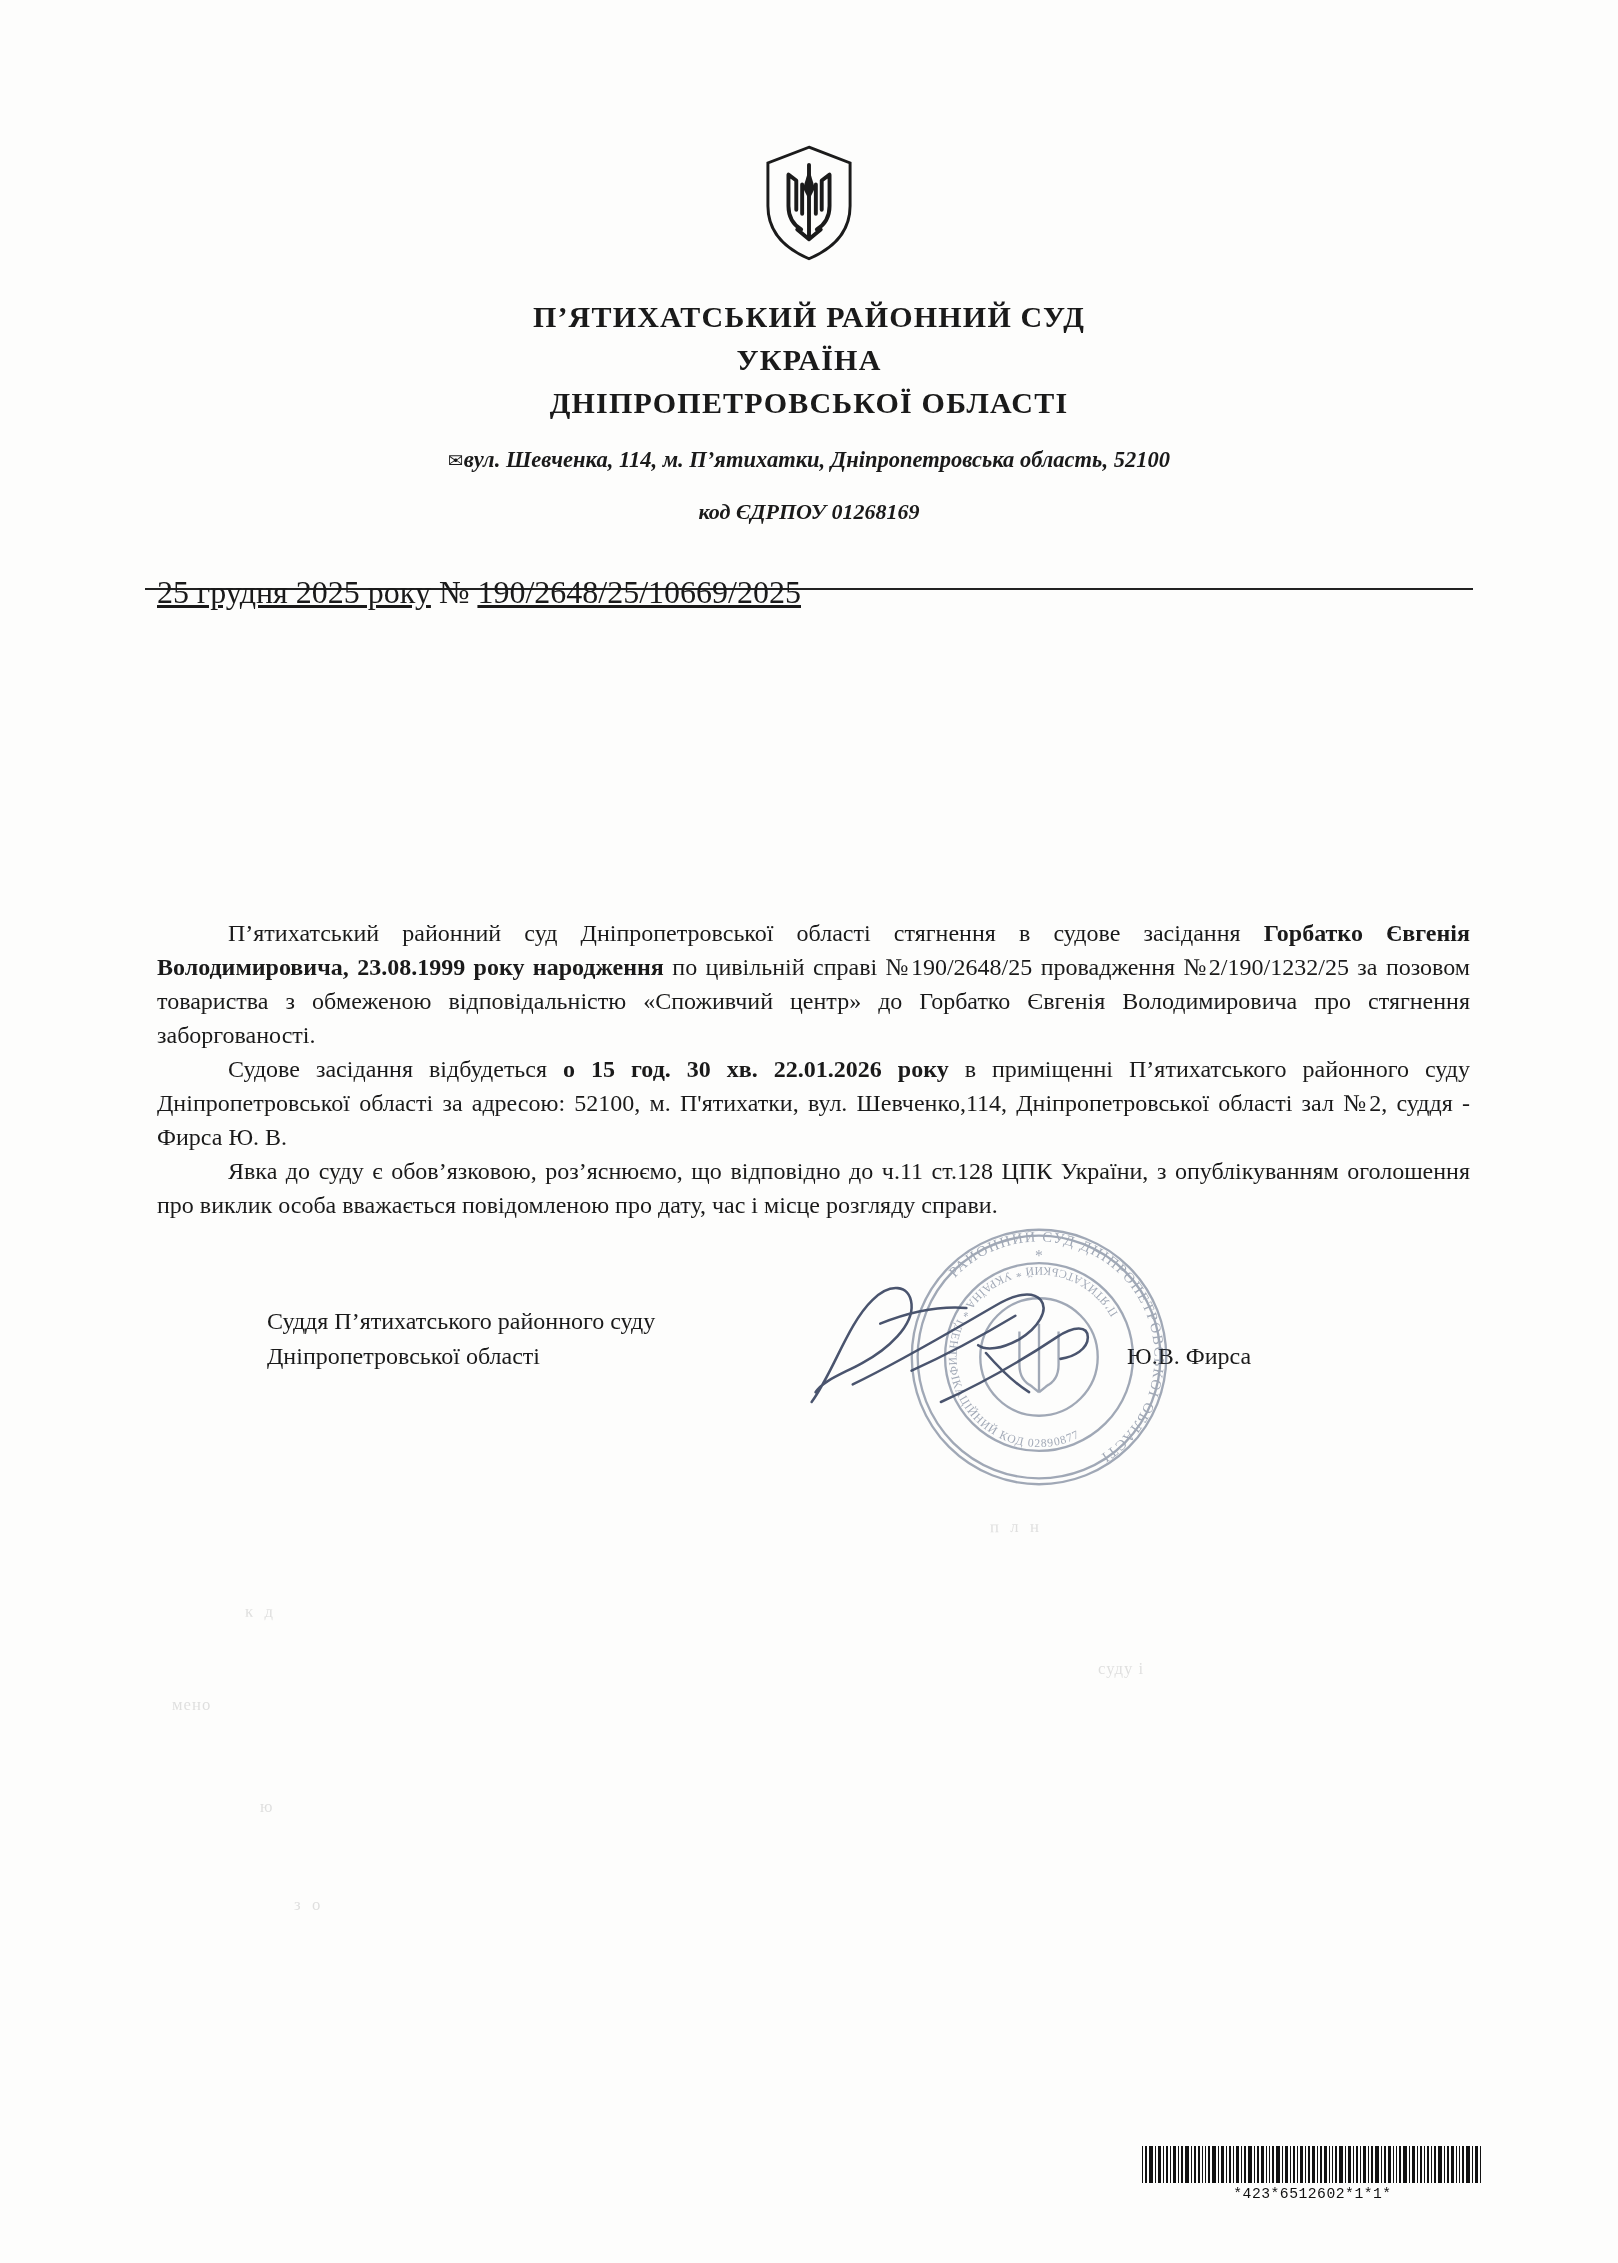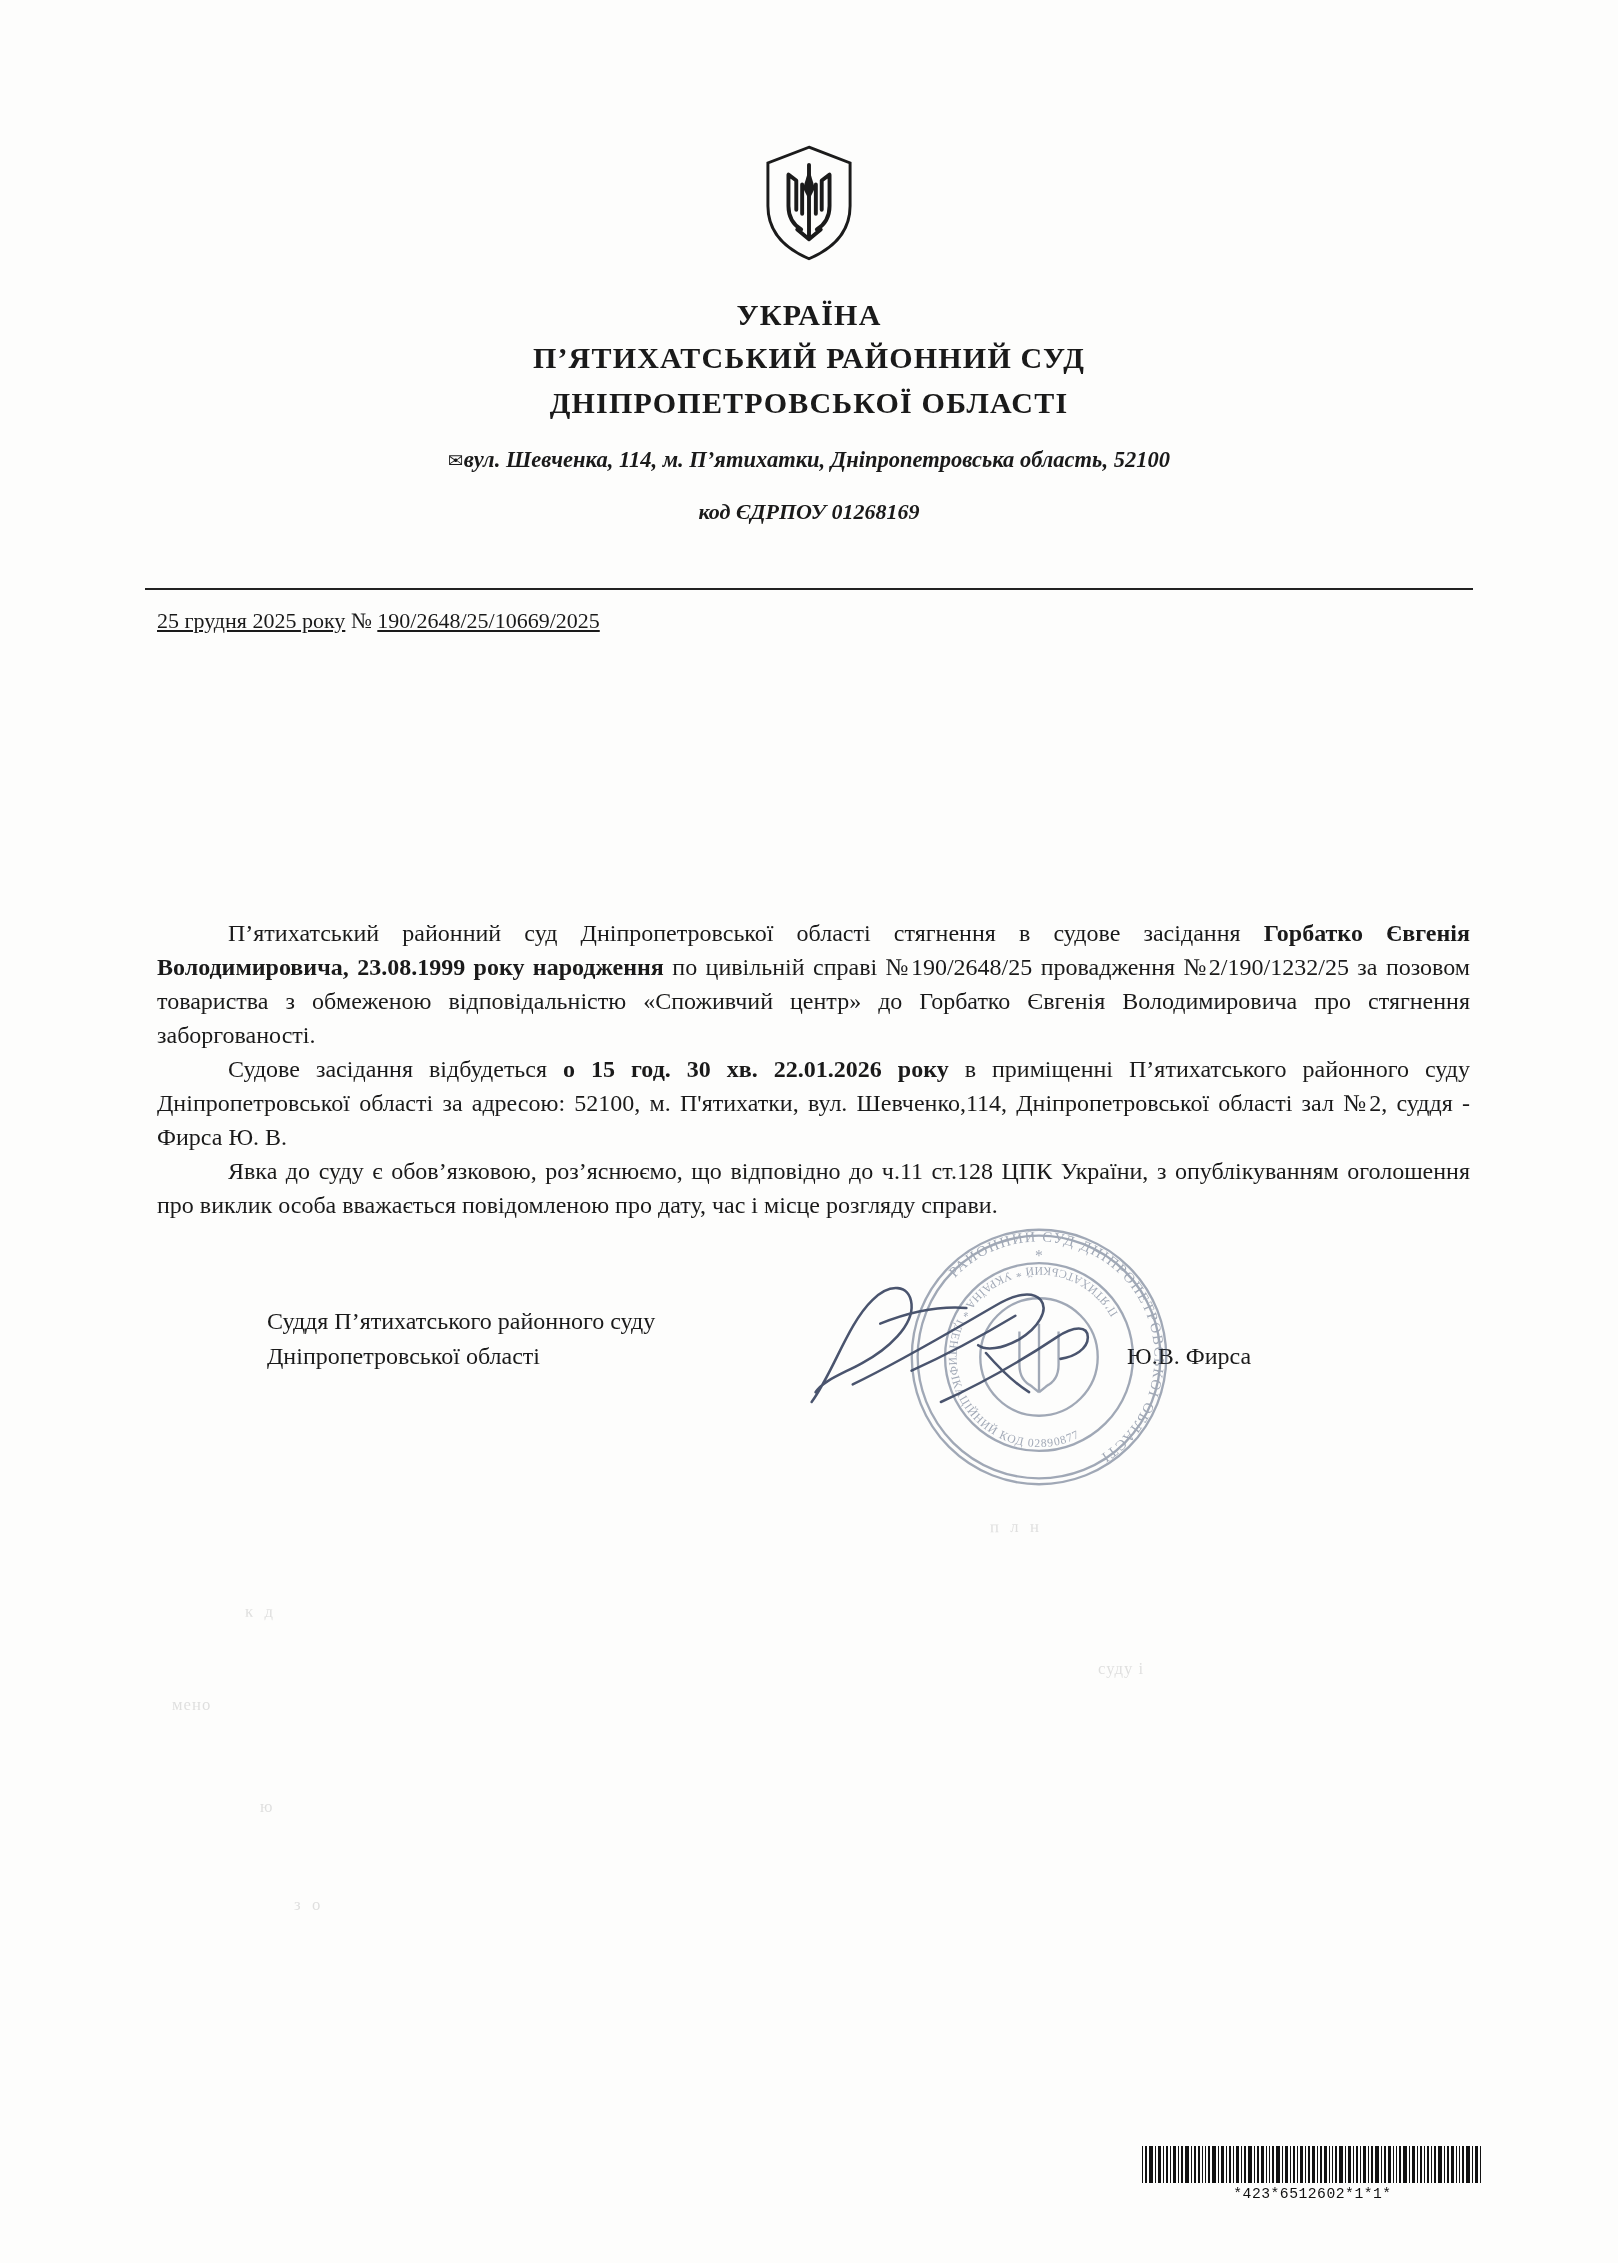--- a/index.html
+++ b/index.html
@@ -74,23 +74,23 @@
     position: absolute;
     left: 145px;
     right: 145px;
     top: 588px;
     border-top: 2px solid #222;
   }
 
   
   .refline {
     position: absolute;
-    top: 604px;
+    top: 576px;
     left: 157px;
-    font-size: 22px;
+    font-size: 32px;
     line-height: 33px;
     white-space: nowrap;
     text-align: right;
   }
   .refline .u { text-decoration: underline; }
 
   
   .addressee {
     position: absolute;
     top: 696px;
@@ -208,22 +208,22 @@
       <path d="M46 2 L88 18 L88 62 Q88 98 46 116 Q4 98 4 62 L4 18 Z" fill="none" stroke="#1b1b1b" stroke-width="3"></path>
       <path d="M46 20 L46 96 M46 96 L34 86 M46 96 L58 86
                M25 30 L25 62 Q25 78 38 86 M67 30 L67 62 Q67 78 54 86
                M25 30 L33 36 L33 66 M67 30 L59 36 L59 66
                M39 40 L39 70 M53 40 L53 70" fill="none" stroke="#1b1b1b" stroke-width="4" stroke-linecap="round" stroke-linejoin="round"></path>
       <path d="M46 24 L40 44 L46 56 L52 44 Z" fill="#1b1b1b"></path>
     </svg>
   </div>
 
   <div class="header-block">
+    <div class="org-line org-2">П’ЯТИХАТСЬКИЙ РАЙОННИЙ СУД</div>
     <div class="org-line org-1">УКРАЇНА</div>
-    <div class="org-line org-2">П’ЯТИХАТСЬКИЙ РАЙОННИЙ СУД</div>
     <div class="org-line org-3">ДНІПРОПЕТРОВСЬКОЇ ОБЛАСТІ</div>
 
     <div class="contact-line">
       <span class="glyph">✉</span><span>вул. Шевченка, 114, м. П’ятихатки, Дніпропетровська область, 52100</span>
     </div>
 
 
     <div class="contact-line small">код ЄДРПОУ 01268169</div>
   </div>
 

